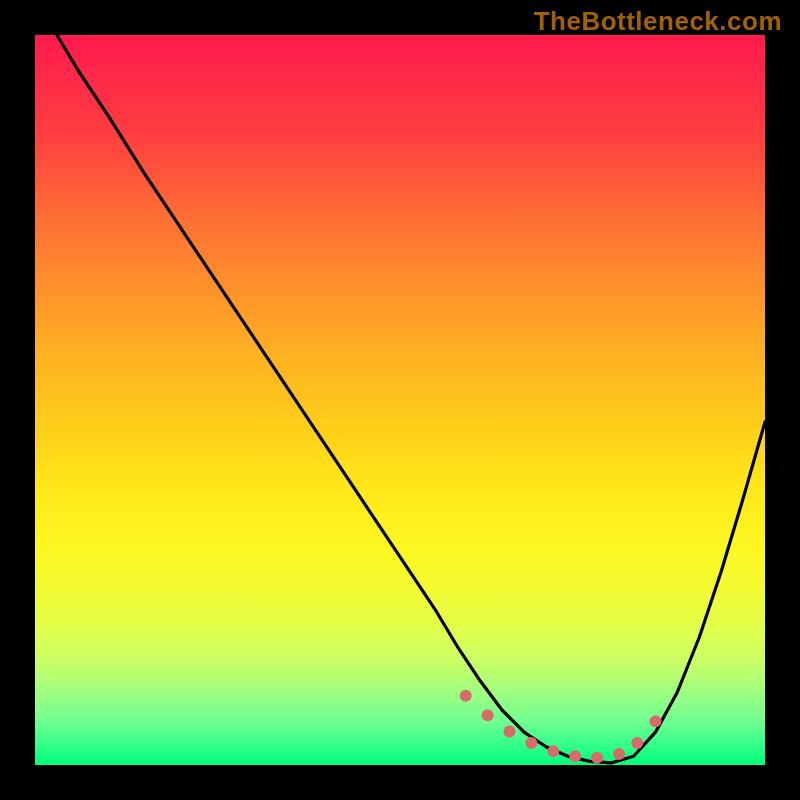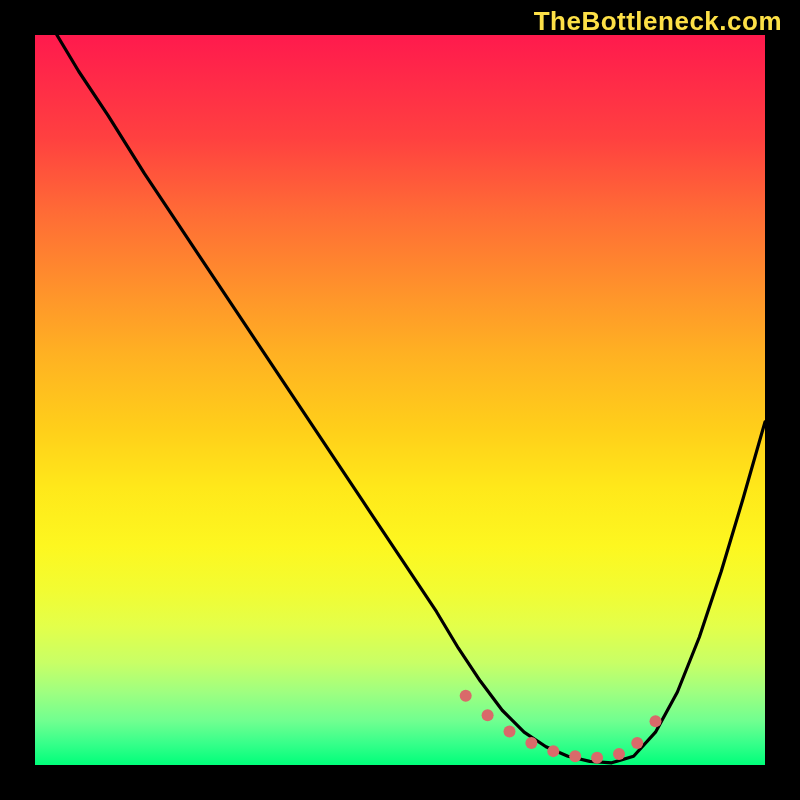--- a/index.html
+++ b/index.html
@@ -14,21 +14,21 @@
   .chart-wrap {
     position: relative;
     width: 800px;
     height: 800px;
     background: #000;
   }
   .watermark {
     position: absolute;
     top: 6px;
     right: 18px;
-    color: #fde047;
+    color: #a16207;
     font-size: 26px;
     font-weight: 600;
     letter-spacing: 0.5px;
     z-index: 20;
   }
   .plot-area {
     position: absolute;
     left: 35px;
     top: 35px;
     width: 730px;

